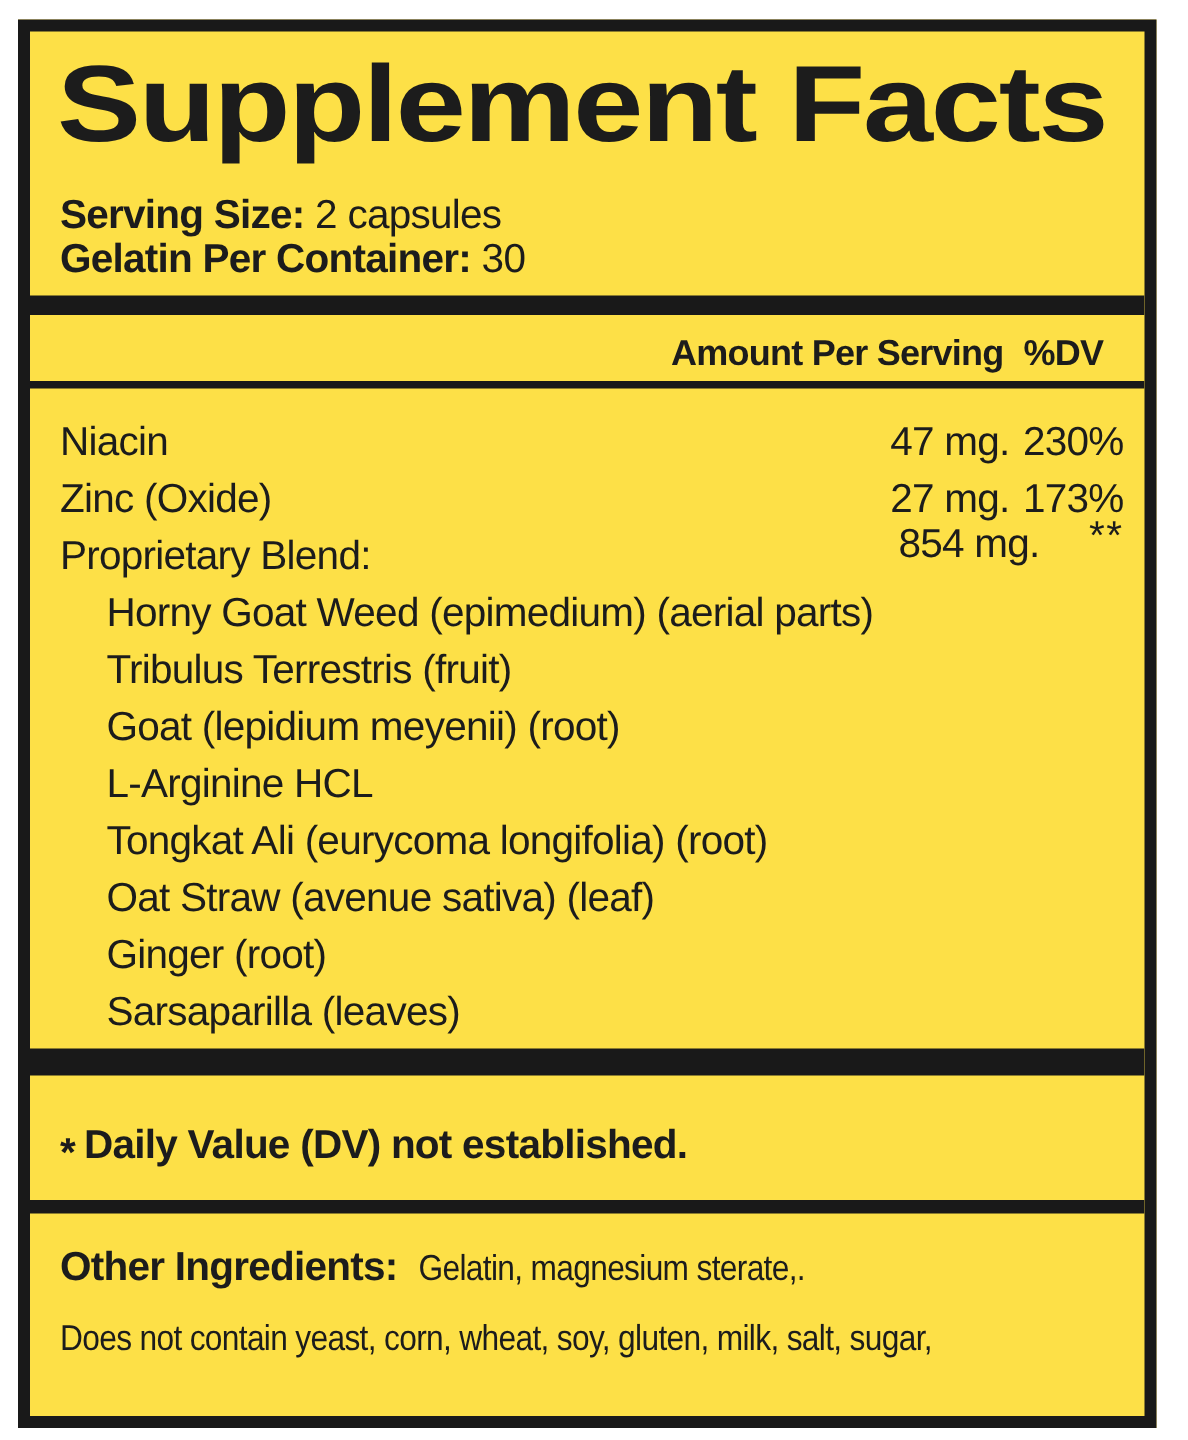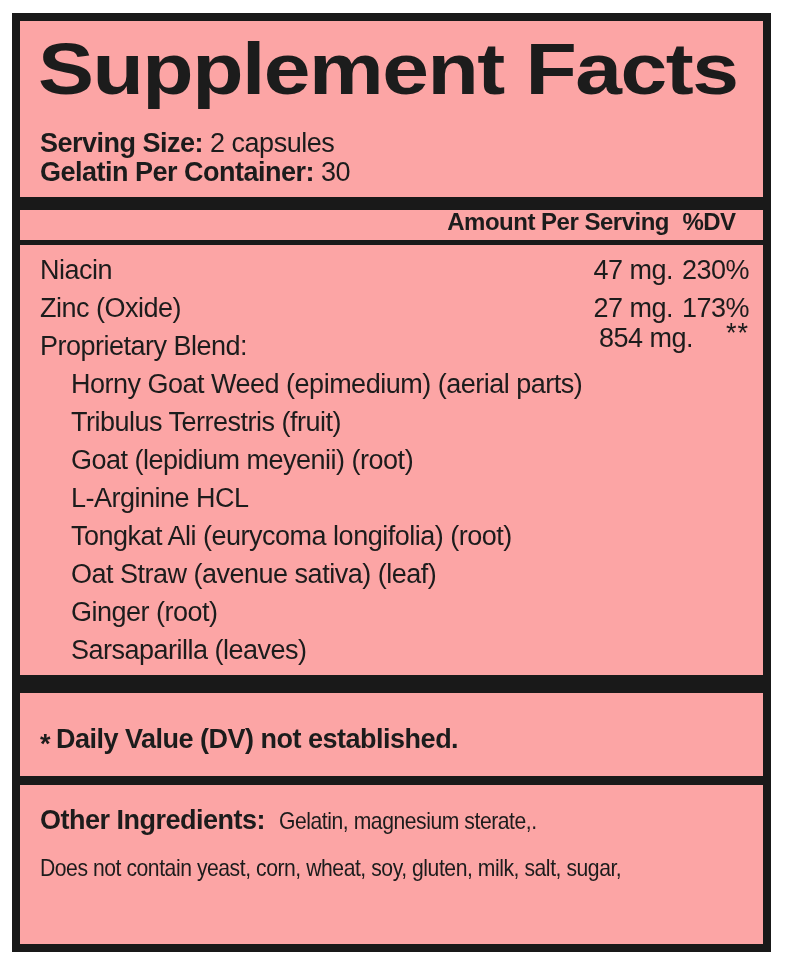--- a/index.html
+++ b/index.html
@@ -3,44 +3,44 @@
 <meta charset="utf-8">
 <style>
   html,body{margin:0;padding:0;}
   body{
     width:792px;height:960px;background:#ffffff;
     font-family:"Liberation Sans",sans-serif;color:#1c1c1c;
     letter-spacing:-0.5px;position:relative;overflow:hidden;
   }
   .label-box{
     position:absolute;left:12px;top:13px;width:759px;height:939px;
-    box-sizing:border-box;border:8px solid #191919;background:#fca5a5;
+    box-sizing:border-box;border:8px solid #191919;background:#fde047;
     overflow:hidden;
   }
   .pad{padding-left:20px;padding-right:14px;}
   .b{font-weight:bold;}
   .nowrap{white-space:nowrap;}
   h1.title{
     margin:12px 0 0 18px;font-size:84px;line-height:84px;font-weight:bold;
     letter-spacing:-1.5px;white-space:nowrap;
     transform:scaleY(0.86);transform-origin:0 0;
   }
   .serving{margin-top:12px;font-size:27px;line-height:29px;white-space:nowrap;}
   .bar{background:#191919;}
   .bar-thick{margin-top:10px;height:13px;}
   .bar-hair{height:5px;}
   .bar-thick2{margin-top:6px;height:18px;}
   .bar-med{margin-top:22px;height:9px;}
   .header-row{
-    display:flex;align-items:flex-end;height:30px;box-sizing:border-box;
+    display:flex;align-items:flex-end;height:44px;box-sizing:border-box;
     padding-bottom:4px;font-size:24px;white-space:nowrap;
   }
   .col-spacer{flex:1;}
   .col-dv{width:80px;text-align:center;}
-  #nutrients{padding-top:6px;}
+  #nutrients{padding-top:16px;}
   .nutrient-row{display:flex;align-items:center;height:38px;font-size:27px;white-space:nowrap;}
   .n-name{}
   .n-amount{margin-left:auto;}
   .n-dv{width:76px;text-align:right;}
   .nutrient-row:nth-child(3) .n-amount{transform:translateY(-8px);}
   .nutrient-row:nth-child(3) .n-dv{width:56px;transform:translateY(-13px);letter-spacing:1px;}
   .blend-item{height:38px;line-height:38px;padding-left:31px;font-size:27px;white-space:nowrap;}
   .footnote{margin-top:31px;font-size:27px;line-height:30px;font-weight:bold;white-space:nowrap;}
   .ast{display:inline-block;transform:translateY(5px);margin-right:6px;}
   .other{margin-top:19px;line-height:33px;white-space:nowrap;}

